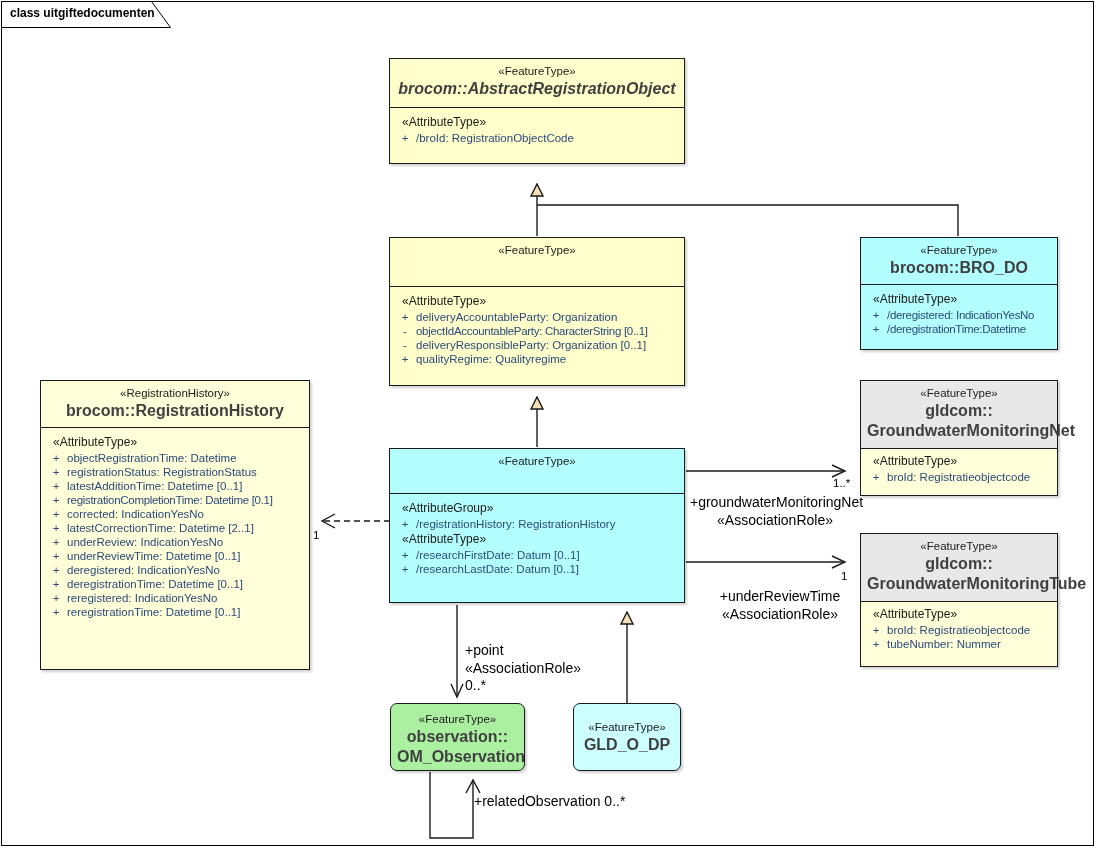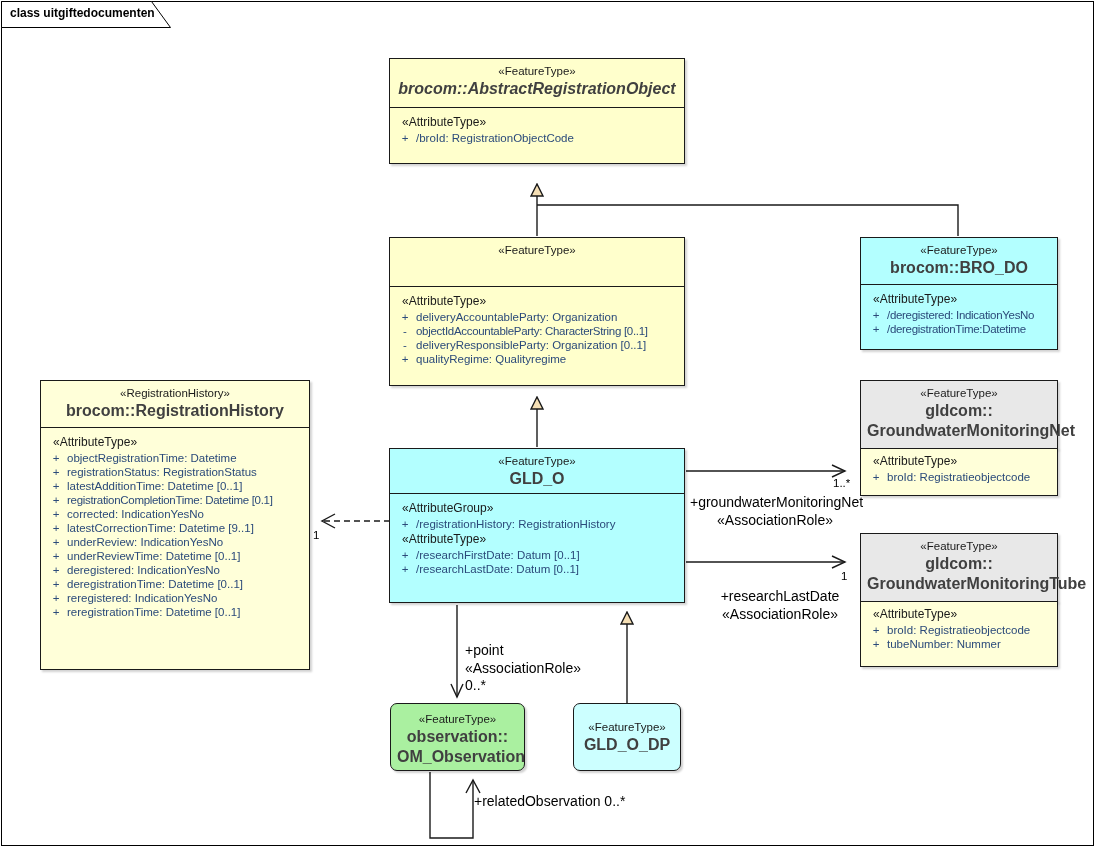--- a/index.html
+++ b/index.html
@@ -245,21 +245,21 @@
       <div class="attr squeeze">
         <span class="vis">+</span>
         <span class="txt">registrationCompletionTime: Datetime [0.1]</span>
       </div>
       <div class="attr">
         <span class="vis">+</span>
         <span class="txt">corrected: IndicationYesNo</span>
       </div>
       <div class="attr">
         <span class="vis">+</span>
-        <span class="txt">latestCorrectionTime: Datetime [9..1]</span>
+        <span class="txt">latestCorrectionTime: Datetime [2..1]</span>
       </div>
       <div class="attr">
         <span class="vis">+</span>
         <span class="txt">underReview: IndicationYesNo</span>
       </div>
       <div class="attr">
         <span class="vis">+</span>
         <span class="txt">underReviewTime: Datetime [0..1]</span>
       </div>
       <div class="attr">
@@ -277,21 +277,20 @@
       <div class="attr">
         <span class="vis">+</span>
         <span class="txt">reregistrationTime: Datetime [0..1]</span>
       </div>
     </div>
   </div>
 
   <div class="cls cyan" style="left:389px;top:448px;width:296px;height:155px;">
     <div class="hdr" style="height:44px;">
       <span class="stereo">«FeatureType»</span>
-      <span class="nm">GLD_O</span>
     </div>
     <div class="sep"></div>
     <div class="body">
       <div class="grp">«AttributeGroup»</div>
       <div class="attr">
         <span class="vis">+</span>
         <span class="txt">/registrationHistory: RegistrationHistory</span>
       </div>
       <div class="grp">«AttributeType»</div>
       <div class="attr">
@@ -361,21 +360,21 @@
   <div class="mult" style="left:313px;top:529px;">1</div>
 
   <div class="mult" style="left:833px;top:477px;">1..*</div>
   <div class="elabel ctr" style="left:690px;top:494px;width:170px;">
     <div>+groundwaterMonitoringNet</div>
     <div>«AssociationRole»</div>
   </div>
 
   <div class="mult" style="left:841px;top:570px;">1</div>
   <div class="elabel ctr" style="left:700px;top:588px;width:160px;">
-    <div>+researchLastDate</div>
+    <div>+underReviewTime</div>
     <div>«AssociationRole»</div>
   </div>
 
   <div class="elabel" style="left:465px;top:642px;">
     <div>+point</div>
     <div>«AssociationRole»</div>
     <div>0..*</div>
   </div>
 
   <div class="elabel" style="left:474px;top:793px;">+relatedObservation 0..*</div>

